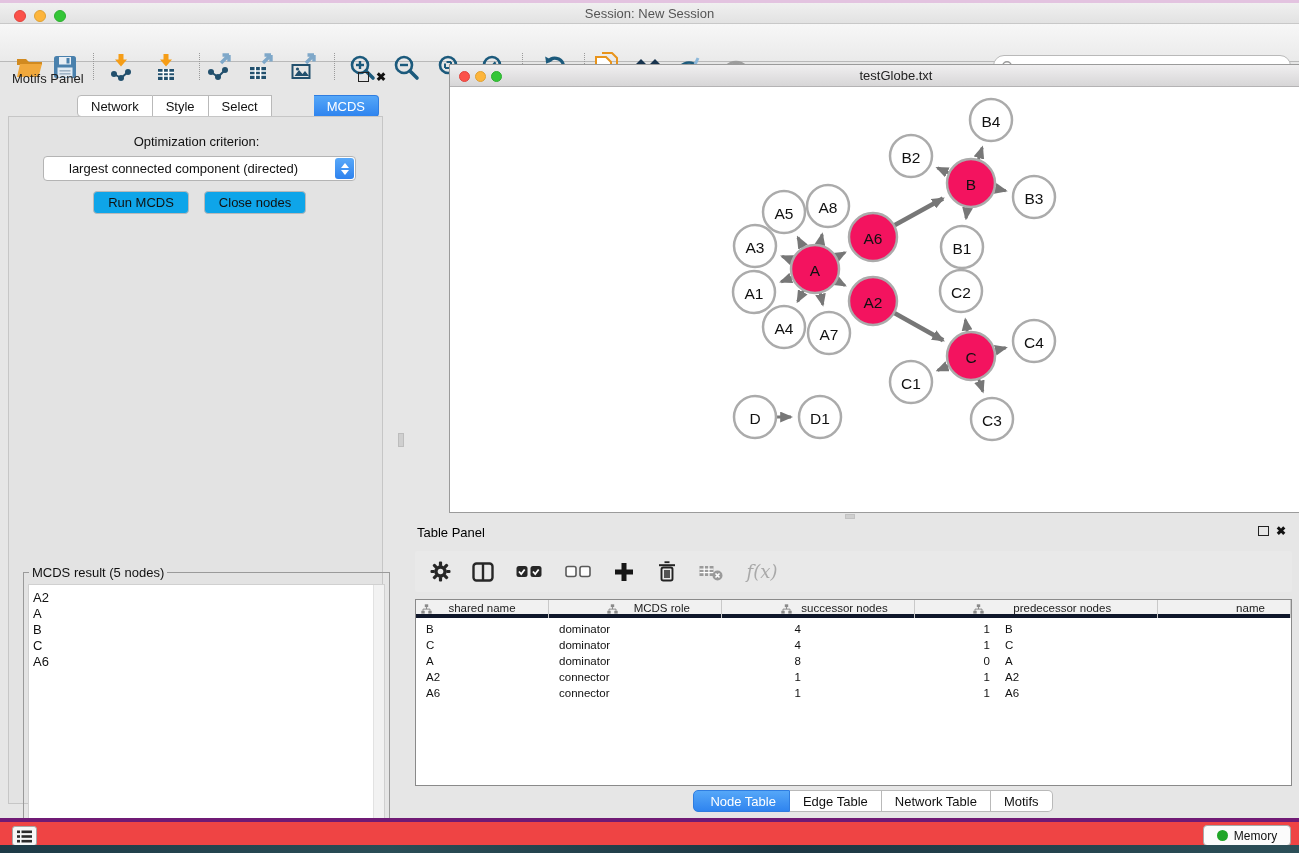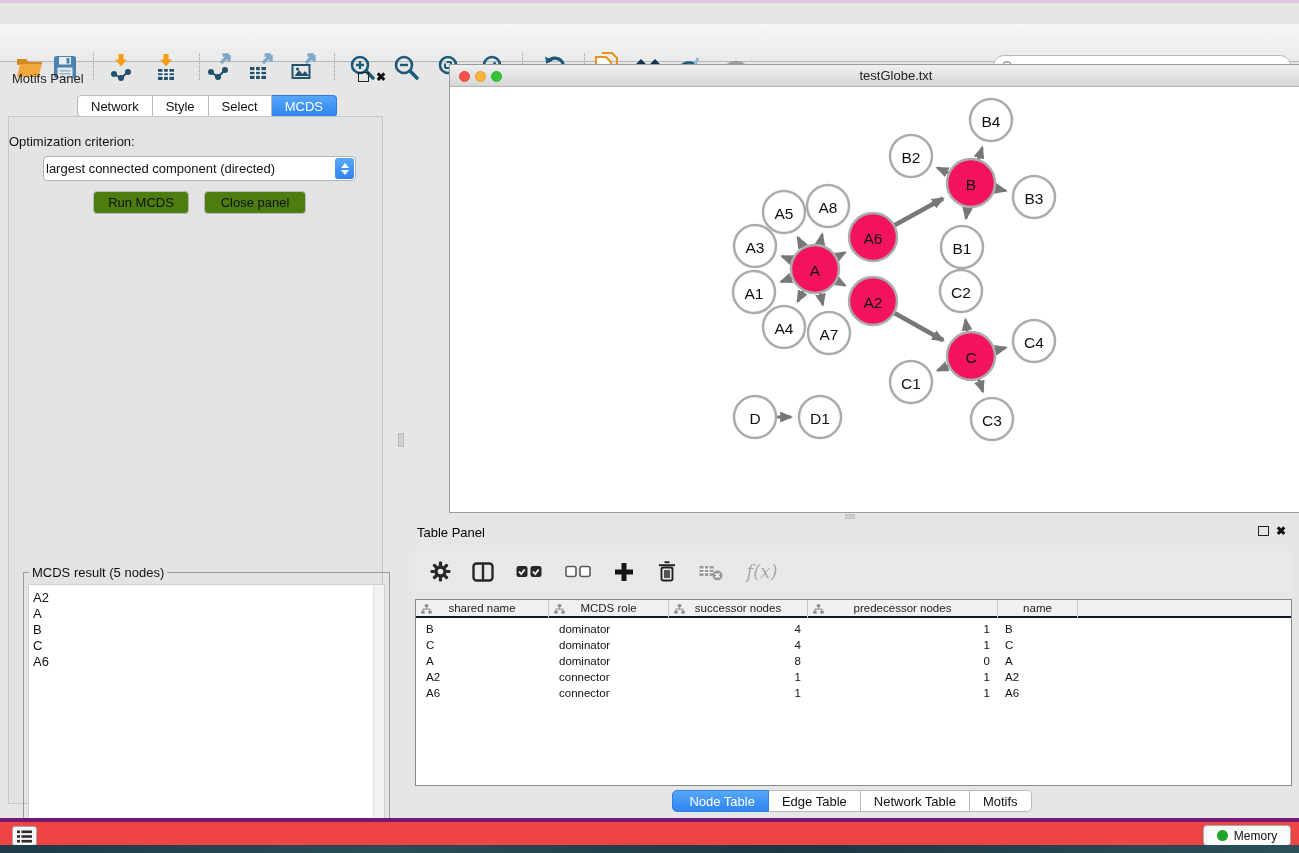--- a/index.html
+++ b/index.html
@@ -36,35 +36,35 @@
 
   
   .cp-title { position:absolute; left:12px; top:71px; font-size:13px; color:#222; }
   .panel-btn { position:absolute; font-size:12px; color:#111; line-height:12px; }
   .float-box { width:11px; height:10px; border:1.5px solid #222; display:inline-block; }
   .cp-tabs { position:absolute; left:77px; top:95px; display:flex; height:22px; }
   .tab { height:22px; padding:0 13px; font-size:13px; line-height:21px; background:#fff;
     border:1px solid #b9b9b9; border-left-width:0; color:#111; }
   .tab:first-child { border-left-width:1px; border-radius:4px 0 0 4px; }
   .tab:last-child { border-radius:0 4px 4px 0; }
-  .tab.active { background:linear-gradient(#55a7f8,#2f84ef); color:#fff; border-color:#2f7de0; }
+  .tab.active { background:linear-gradient(#55a7f8,#2f84ef); color:#fff; border-color:#2f7de0;margin-left:42px; }
   .cp-body { position:absolute; left:8px; top:116px; width:375px; height:688px;
     background:#e3e3e3; border:1px solid #c6c6c6; }
-  .opt-label { position:absolute; left:0; width:375px; top:17px; 
+  .opt-label { position:absolute; left:0; width:375px; top:17px; text-align:center;
     font-size:13px; color:#111; }
   .dropdown { position:absolute; left:34px; top:39px; width:313px; height:25px; background:#fff;
     border:1px solid #b4b4b4; border-radius:4px; font-size:13px; line-height:23px; color:#111; }
-  .dropdown .dd-text { padding-left:2px;margin-top:8px; }
+  .dropdown .dd-text { padding-left:25px;margin-top:8px; }
   .dd-stepper { position:absolute; right:1px; top:1px; width:19px; height:21px; border-radius:3px;
     background:linear-gradient(#59a9f9,#2e82ee); display:flex; flex-direction:column;
     align-items:center; justify-content:center; gap:2px; }
   .dd-stepper i { width:0; height:0; border-left:4px solid transparent; border-right:4px solid transparent; }
   .dd-up { border-bottom:5px solid #fff; }
   .dd-down { border-top:5px solid #fff; }
-  .cp-btn { position:absolute; top:74px; height:23px; background:#4d7c0f; border:1px solid #b9b9b9;
+  .cp-btn { position:absolute; top:74px; height:23px; background:#0ea5e9; border:1px solid #b9b9b9;
     border-radius:4px; font-size:13px; color:#111; text-align:center; line-height:21px; }
   #run-btn { left:84px; width:96px; }
   #close-btn { left:195px; width:102px; }
   .mcds-fieldset { position:absolute; left:14px; top:455px; width:367px; height:345px;
     border:1px solid #9a9a9a; }
   .mcds-legend { position:absolute; left:5px; top:-8px; background:#e3e3e3; padding:0 3px;
     font-size:13px; color:#111; }
   .mcds-listbox { position:absolute; left:4px; top:11px; right:4px; bottom:4px; background:#fff;
     border:1px solid #d0d0d0; overflow:hidden; }
   .mcds-scroll { position:absolute; right:0; top:0; bottom:0; width:11px; background:#f2f2f2;
@@ -94,21 +94,21 @@
 
   
   .tp-title { position:absolute; left:417px; top:525px; font-size:13px; color:#000000; }
   .tp-toolbar { position:absolute; left:415px; top:551px; width:877px; height:41px;
     background:#e9e9e9; border-radius:2px; display:flex; align-items:center; gap:19px;
     padding-left:13px; }
   .tp-toolbar .ic { display:flex; align-items:center; justify-content:center; width:24px; height:24px; }
   .fx-label { font-family:"DejaVu Serif", serif; font-style:italic; font-size:18px; color:#a9a9a9; }
   .tp-table { position:absolute; left:415px; top:599px; width:877px; height:187px; background:#fff;
     border:1px solid #8a8a8a; overflow:hidden; }
-  .thead { display:flex; height:18px; background:#f1f1f1; border-bottom:2px solid #0f172a; }
+  .thead { display:flex; height:18px; background:#f1f1f1; border-bottom:4px solid #0f172a;justify-content:space-between; }
   .th { position:relative; height:18px; font-size:11.5px; color:#222; text-align:center;
     line-height:17px; border-right:1px solid #c9c9c9; }
   .th svg { position:absolute; left:5px; top:4px; }
   .tbody { padding-top:3px; }
   .tr { display:flex; height:16px; }
   .td { font-size:11.5px; color:#111; line-height:16px; white-space:nowrap; overflow:hidden; }
   .c0 { width:133px; } .c1 { width:120px; } .c2 { width:139px; } .c3 { width:190px; } .c4 { width:80px; }
   .td.c0 { padding-left:10px; } .td.c1 { padding-left:10px; }
   .td.c2 { text-align:right; padding-right:7px; } .td.c3 { text-align:right; padding-right:8px; }
   .td.c4 { padding-left:7px; }
@@ -127,20 +127,26 @@
     border:1px solid #a8a8a8; border-radius:4px; display:flex; align-items:center; gap:6px;
     justify-content:center; font-size:12px; color:#111; }
   .memory-dot { width:11px; height:11px; border-radius:50%; background:#1fa527; }
 </style>
 </head>
 <body>
 
 <div id="screen">
   <div class="desktop-top"></div>
 
+  <div class="titlebar">
+    <span class="tl red"></span>
+    <span class="tl yellow"></span>
+    <span class="tl green"></span>
+    <div class="title">Session: New Session</div>
+  </div>
 
   <div class="toolbar">
     <div class="tb-i" style="left:15px">
       <svg width="27" height="23" viewBox="0 0 27 23">
           <path d="M1 3h9l3 3h13v3H1z" fill="#d18a20"></path>
           <path d="M4 8h22l-3.5 13H1z" fill="#f0a83c"></path>
         </svg>
     </div>
     <div class="tb-i" style="left:51px">
       <svg width="24" height="24" viewBox="0 0 24 24">
@@ -308,21 +314,21 @@
   <div class="cp-body">
     <div class="opt-label">Optimization criterion:</div>
     <div class="dropdown">
       <span class="dd-text">largest connected component (directed)</span>
       <span class="dd-stepper">
           <i class="dd-up"></i>
           <i class="dd-down"></i>
         </span>
     </div>
     <div class="cp-btn" id="run-btn">Run MCDS</div>
-    <div class="cp-btn" id="close-btn">Close panel</div>
+    <div class="cp-btn" id="close-btn">Close nodes</div>
     <div class="mcds-fieldset">
       <span class="mcds-legend">MCDS result (5 nodes)</span>
       <div class="mcds-listbox">
         <div id="mcds-list">
             <div class="mcds-item">A2</div>
             <div class="mcds-item">A</div>
             <div class="mcds-item">B</div>
             <div class="mcds-item">C</div>
             <div class="mcds-item">A6</div>
           </div>

